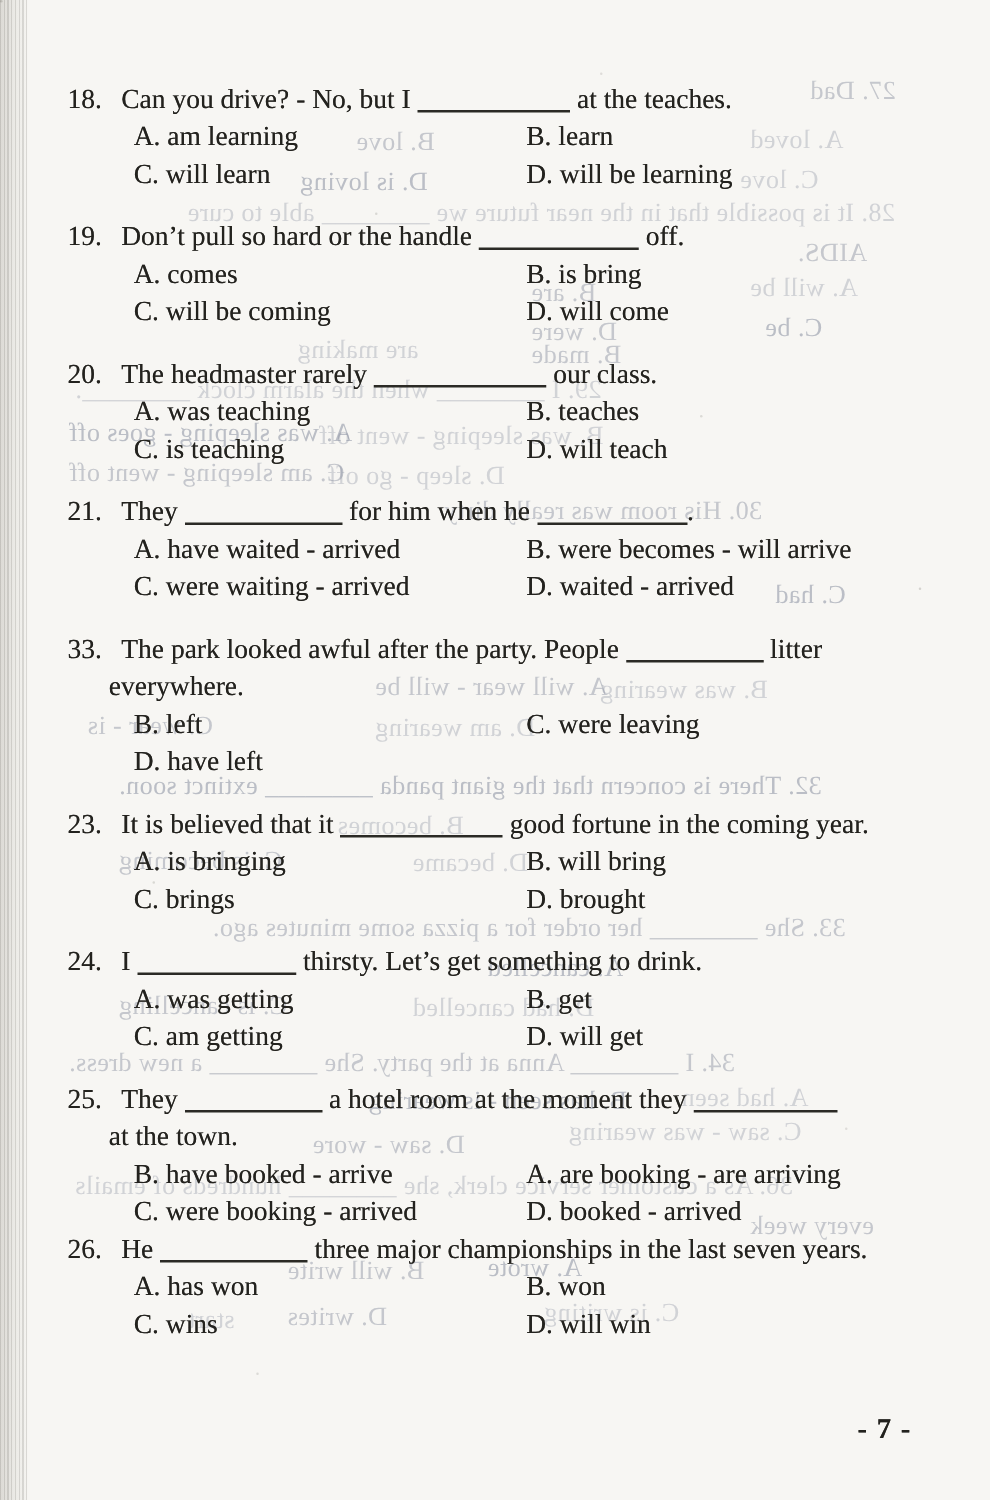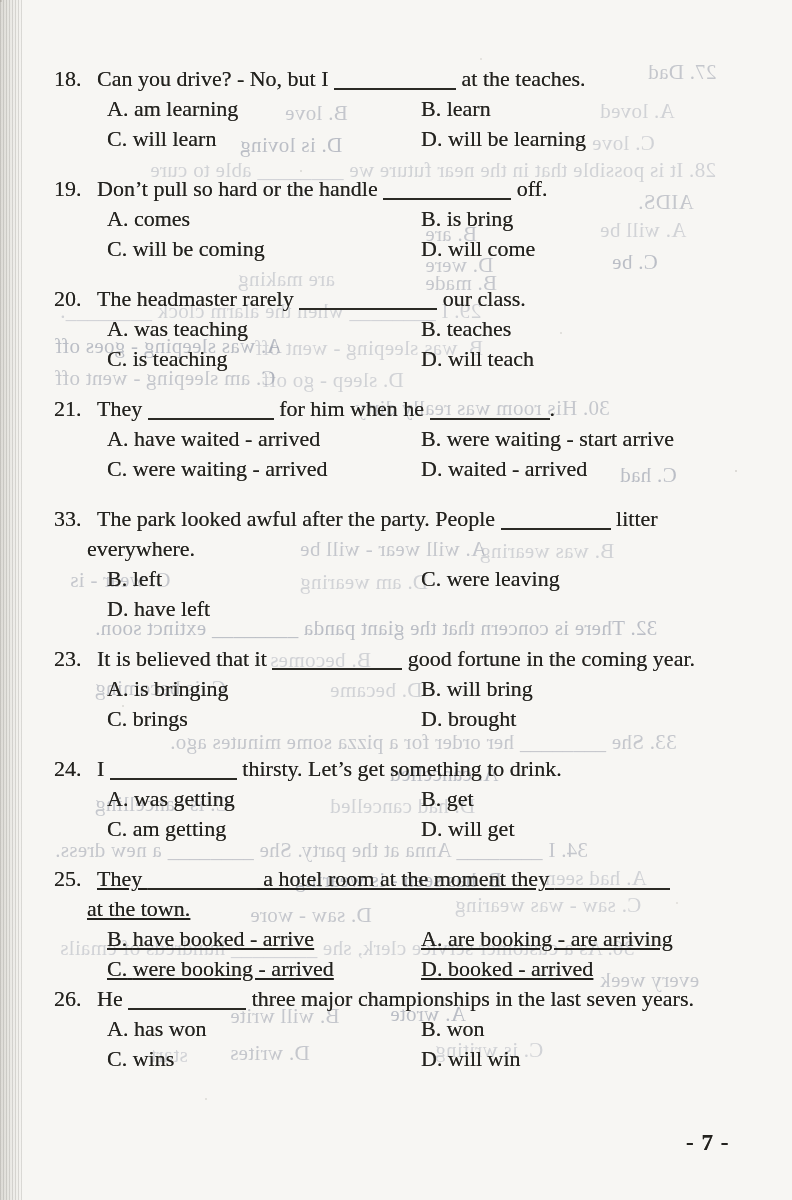--- a/index.html
+++ b/index.html
@@ -44,21 +44,21 @@
   }
   .bleed:nth-child(2n){color:rgba(122,130,148,.30);}
   .bleed:nth-child(5n){color:rgba(122,130,148,.48);}
 
   .content{
     position:absolute;left:0;top:64px;width:792px;
     font-size:22px;line-height:30px;
     text-shadow:0 0 .5px rgba(32,30,26,.7);
   }
   .q{position:relative;padding-left:97px;margin-bottom:20px;white-space:nowrap;}
-  .q:nth-child(8){margin-bottom:0;text-decoration:underline;}   
+  .q:nth-child(8){margin-bottom:0;}   
   .qnum{position:absolute;left:54px;top:0;}
   .blank{
     display:inline-block;height:5px;
     border-bottom:2px solid #2b2a25;
     margin-bottom:-4px;
   }
   .cont{margin-left:-10px;}
   .opts{display:grid;grid-template-columns:314px auto;margin-left:10px;}
   .opt{white-space:nowrap;}
   .pagenum{
@@ -133,21 +133,21 @@
           <div class="opt"><span class="olet">D.</span> <span class="otext">will come</span></div>
         </div></div>
       <div class="q"><span class="qnum">20.</span><span class="stem"><span>The headmaster rarely </span><span class="blank" style="width: 138px;"></span><span> our class.</span></span><div class="opts">
           <div class="opt"><span class="olet">A.</span> <span class="otext">was teaching</span></div>
           <div class="opt"><span class="olet">B.</span> <span class="otext">teaches</span></div>
           <div class="opt"><span class="olet">C.</span> <span class="otext">is teaching</span></div>
           <div class="opt"><span class="olet">D.</span> <span class="otext">will teach</span></div>
         </div></div>
       <div class="q"><span class="qnum">21.</span><span class="stem"><span>They </span><span class="blank" style="width: 126px;"></span><span> for him when he </span><span class="blank" style="width: 120px;"></span><span>.</span></span><div class="opts">
           <div class="opt"><span class="olet">A.</span> <span class="otext">have waited - arrived</span></div>
-          <div class="opt"><span class="olet">B.</span> <span class="otext">were waiting - start arrive</span></div>
+          <div class="opt"><span class="olet">B.</span> <span class="otext">were becomes - will arrive</span></div>
           <div class="opt"><span class="olet">C.</span> <span class="otext">were waiting - arrived</span></div>
           <div class="opt"><span class="olet">D.</span> <span class="otext">waited - arrived</span></div>
         </div></div>
       <div class="q"><span class="qnum">33.</span><span class="stem"><span>The park looked awful after the party. People </span><span class="blank" style="width: 110px;"></span><span> litter</span><br><span class="cont">everywhere.</span></span><div class="opts">
           <div class="opt"><span class="olet">B.</span> <span class="otext">left</span></div>
           <div class="opt"><span class="olet">C.</span> <span class="otext">were leaving</span></div>
           <div class="opt"><span class="olet">D.</span> <span class="otext">have left</span></div>
         </div></div>
       <div class="q"><span class="qnum">23.</span><span class="stem"><span>It is believed that it </span><span class="blank" style="width: 130px;"></span><span> good fortune in the coming year.</span></span><div class="opts">
           <div class="opt"><span class="olet">A.</span> <span class="otext">is bringing</span></div>

